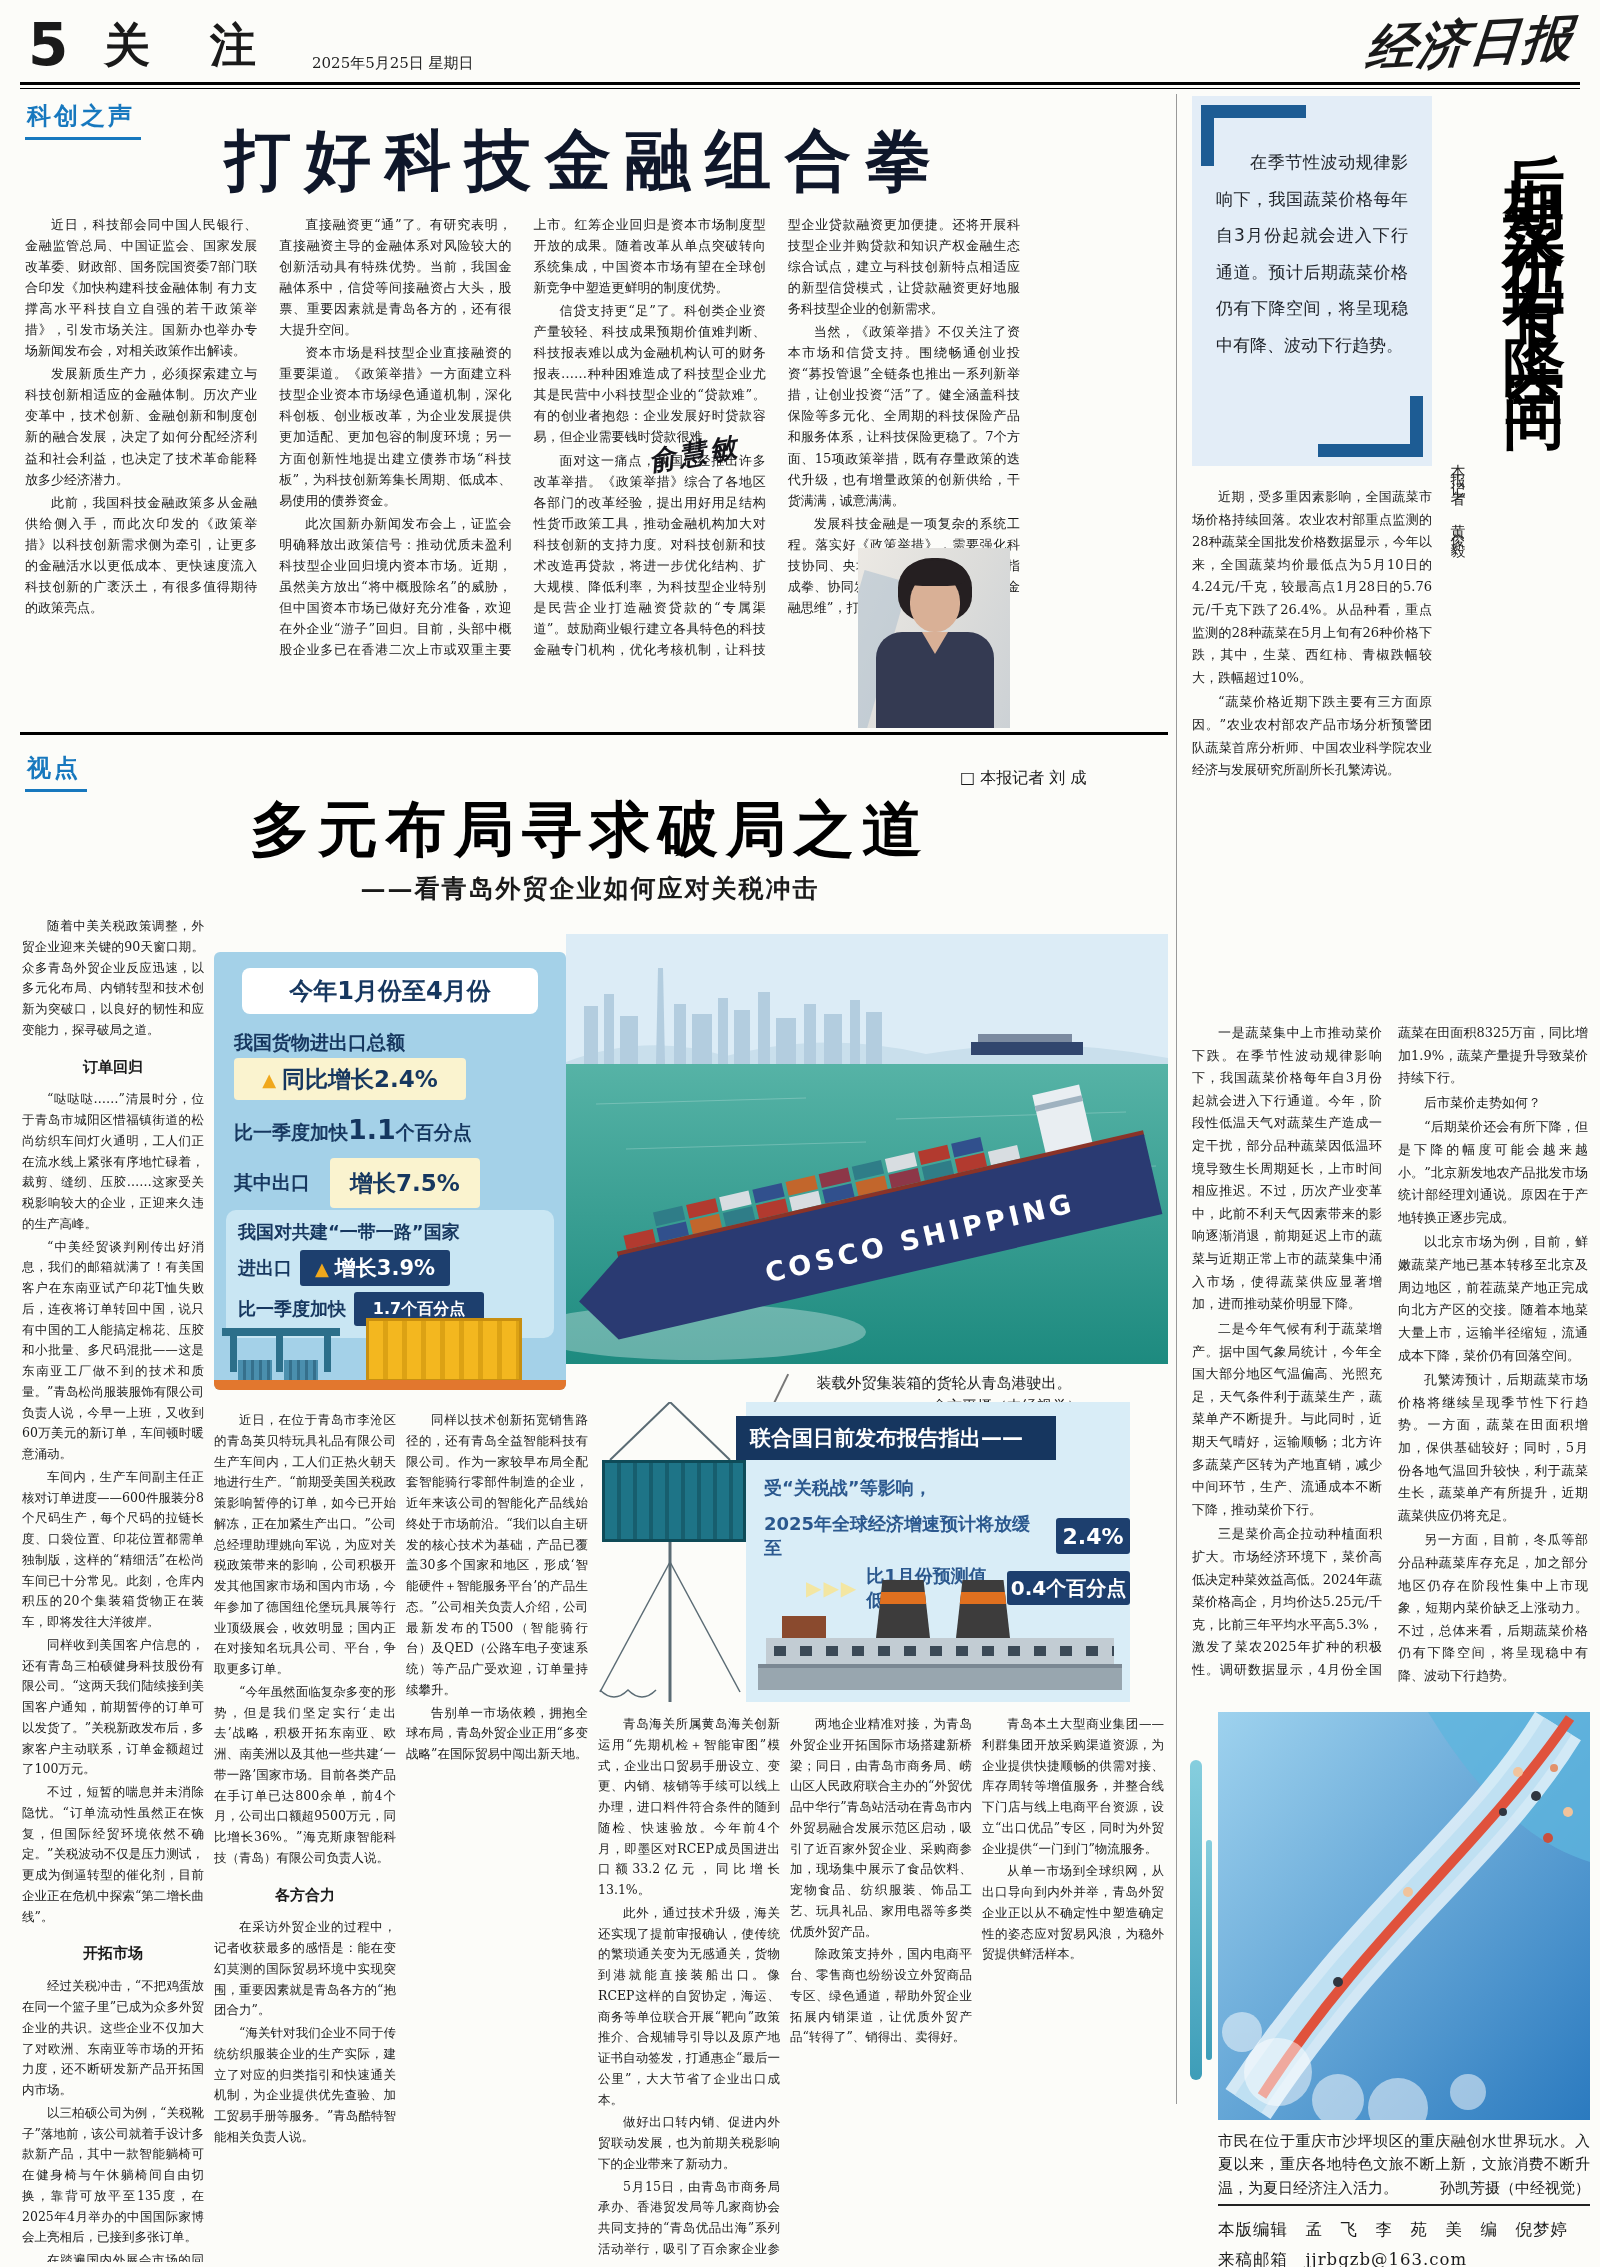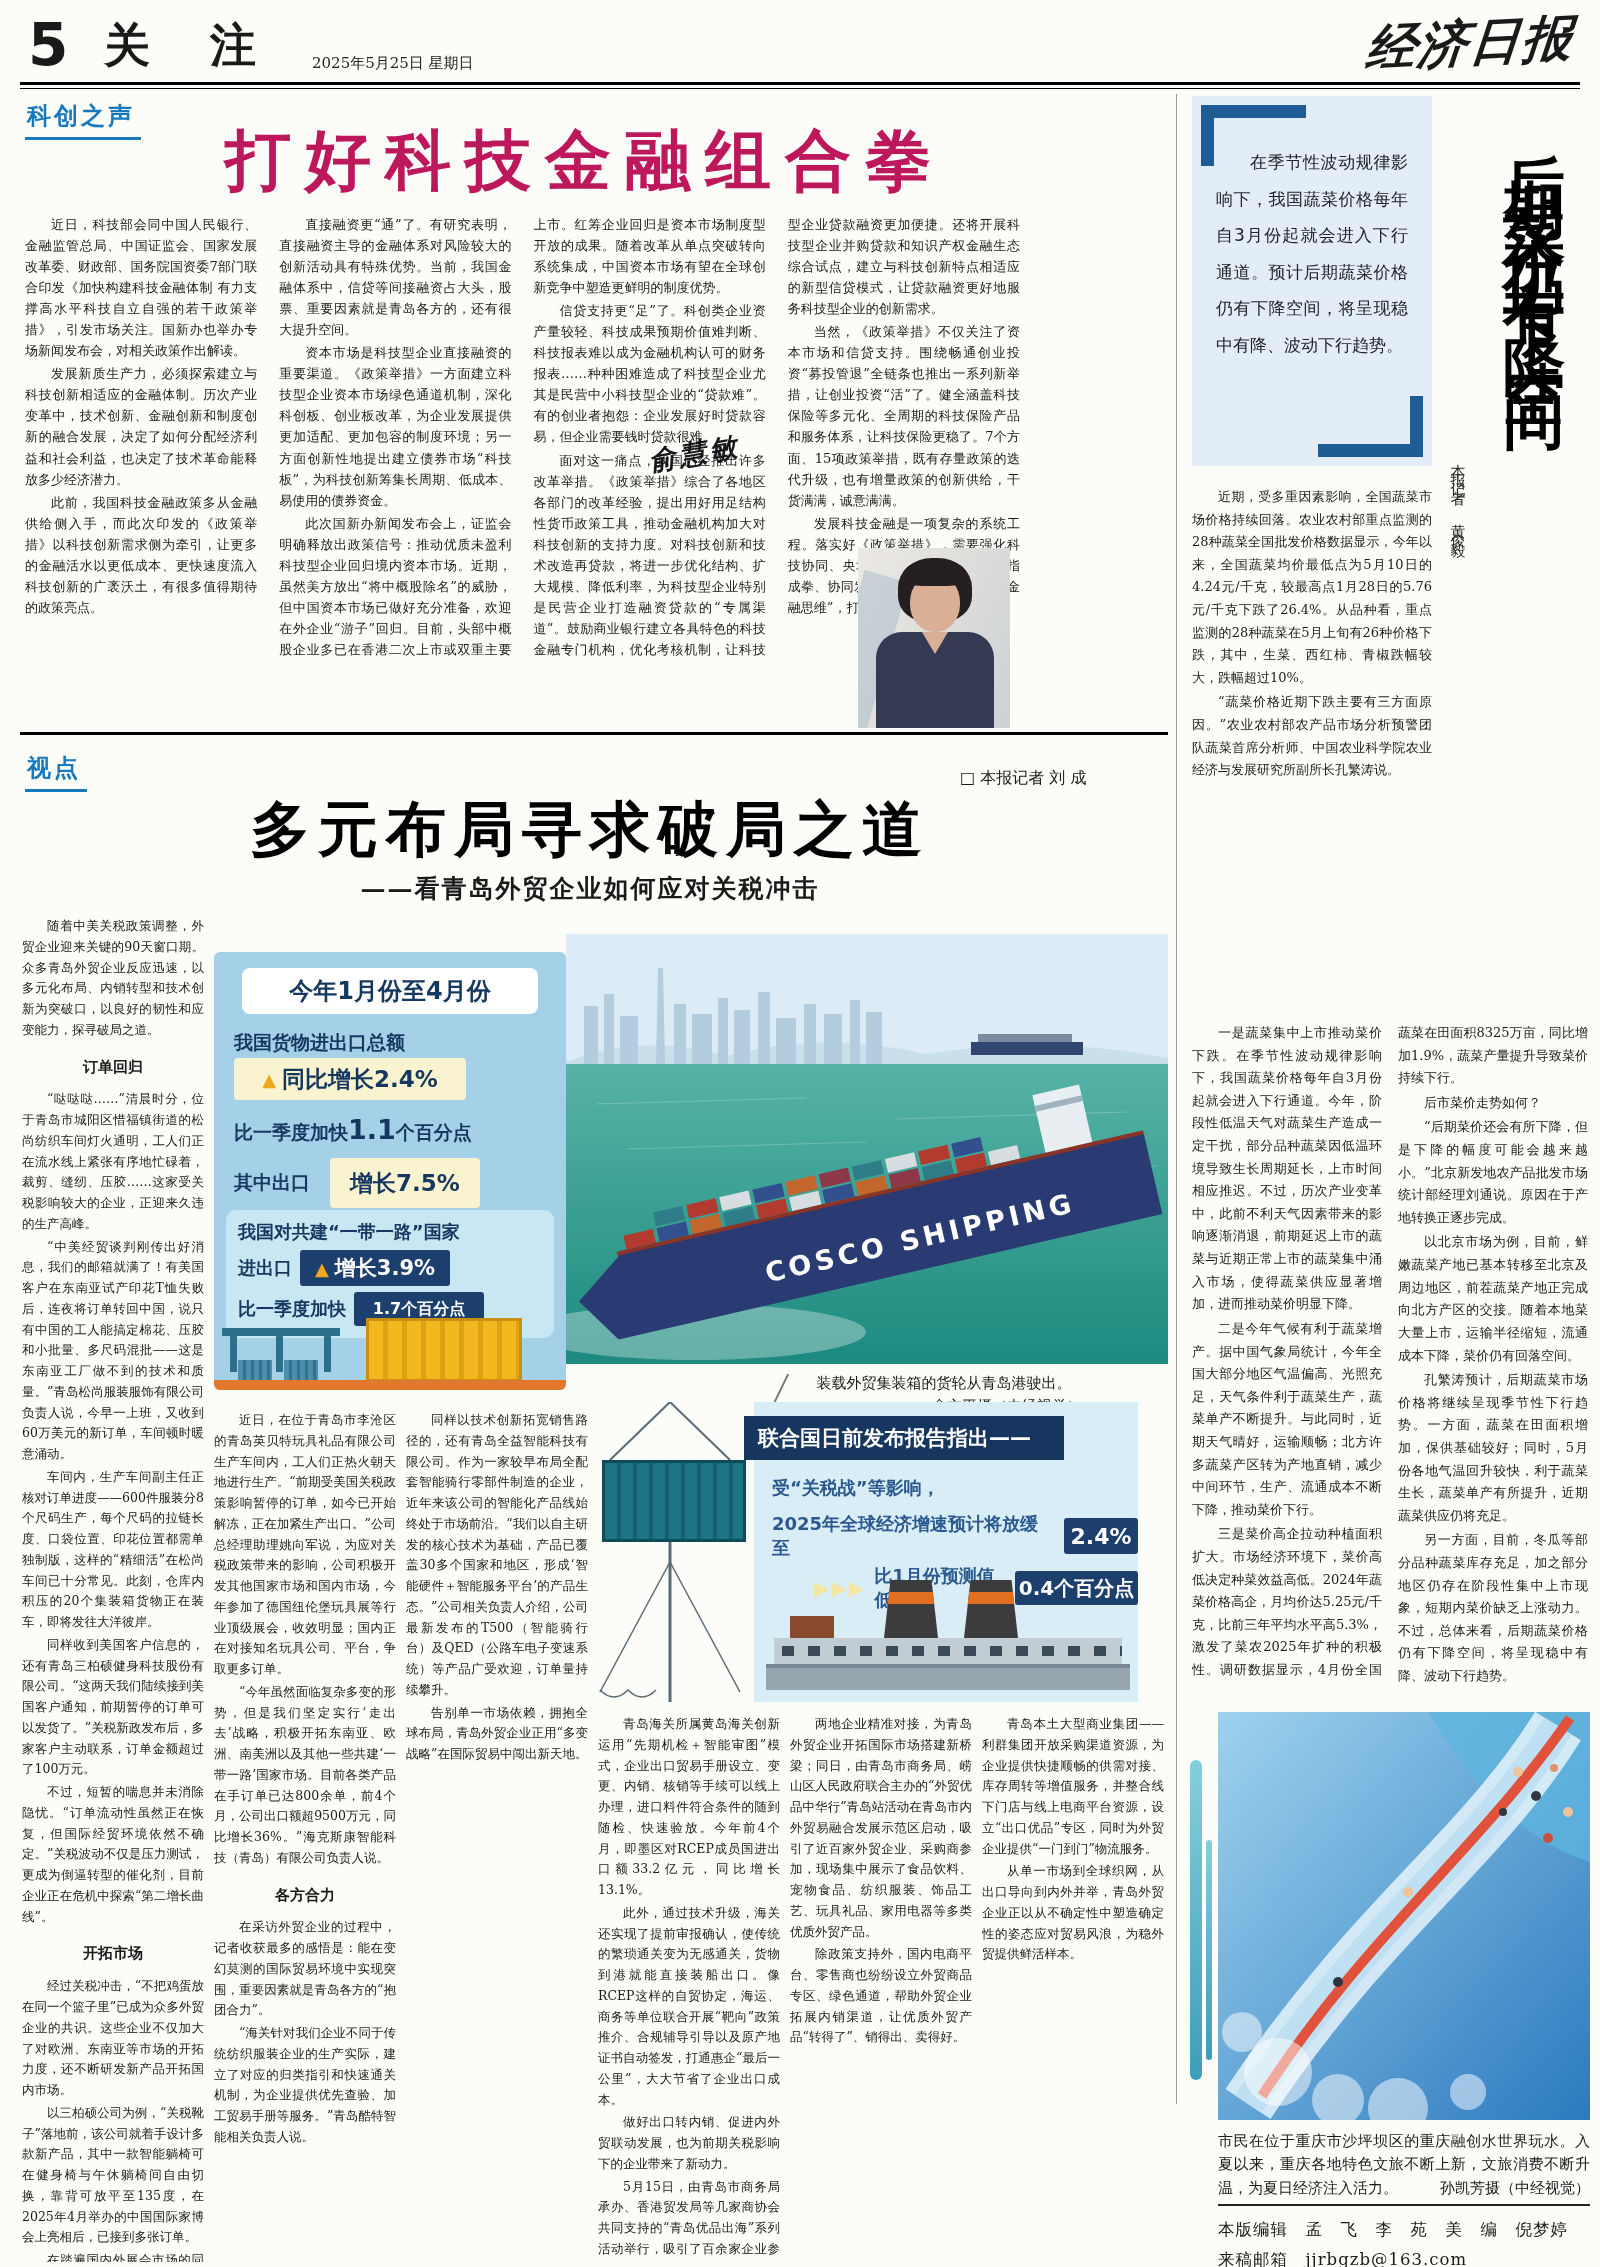--- a/index.html
+++ b/index.html
@@ -13,21 +13,21 @@
   
   .pagenum{font-family:"DejaVu Sans",sans-serif;font-weight:900;font-size:58px;line-height:1;}
   .secttl{font-weight:900;font-size:46px;letter-spacing:22px;line-height:1;}
   .date{font-size:15px;color:#222;}
   .masthead{font-size:50px;font-weight:900;font-style:italic;transform:rotate(-3deg) skewX(-8deg);letter-spacing:2px;}
   .hrule{background:#000;}
   
   .tag{font-family:"DejaVu Sans",sans-serif;font-weight:bold;font-size:24px;color:#1778be;
        border-bottom:3px solid #1778be;padding:0 6px 5px 2px;letter-spacing:3px;}
   .h1big{font-family:"DejaVu Sans",sans-serif;font-weight:900;font-size:66px;letter-spacing:14px;
-         text-align:center;color:#be185d;}
+         text-align:center;color:#0f172a;}
   .body1{column-count:4;column-gap:22px;font-size:13px;line-height:1.62;}
   
   .portrait{background:linear-gradient(115deg,#ece9e4 0%,#dcdcda 55%,#ccd1d5 100%);overflow:hidden;}
   .p-streak{position:absolute;left:-26px;top:24px;width:46px;height:230px;background:#9fb6c9;opacity:.45;transform:rotate(16deg);}
   .p-hair{position:absolute;left:40px;top:10px;width:74px;height:64px;background:#251f21;border-radius:46% 46% 40% 40%;}
   .p-face{position:absolute;left:52px;top:26px;width:50px;height:58px;background:#d9b096;border-radius:48%;}
   .p-fringe{position:absolute;left:46px;top:12px;width:62px;height:26px;background:#251f21;border-radius:50% 50% 30% 30%;}
   .p-body{position:absolute;left:18px;top:84px;width:118px;height:96px;background:#343a52;border-radius:26px 26px 0 0;}
   .p-collar{position:absolute;left:64px;top:84px;width:26px;height:22px;background:#d9b096;clip-path:polygon(0 0,100% 0,50% 100%);}
   .signature{font-style:italic;font-size:27px;font-weight:bold;transform:rotate(-10deg);letter-spacing:4px;color:#15151a;}
@@ -61,21 +61,21 @@
   .tri{color:#f0a81c;margin-right:6px;font-size:18px;}
   .panel2{position:absolute;left:12px;top:258px;width:328px;height:128px;background:#c9e6f3;border-radius:10px;padding:10px 10px 6px 12px;box-sizing:border-box;}
   .ig1art{position:absolute;left:0;right:0;bottom:0;height:52px;}
   .crane{position:absolute;left:8px;bottom:10px;width:118px;height:44px;border-top:8px solid #2c6f8a;}
   .crane i{position:absolute;top:0;width:7px;height:36px;background:#2c6f8a;}
   .cbox{position:absolute;bottom:0;width:34px;height:20px;background:repeating-linear-gradient(90deg,#4a8fae 0 5px,#35708c 5px 8px);}
   .ycontainer{position:absolute;left:152px;bottom:8px;width:150px;height:58px;border:3px solid #c88f10;
               background:repeating-linear-gradient(90deg,#f3b71f 0 14px,#dca214 14px 19px);}
   .basebar{position:absolute;left:0;right:0;bottom:0;height:10px;background:#e2772e;}
   
-  .ig2panel{background:#d9edf7;margin-left:8px;}
+  .ig2panel{background:#d9edf7;}
   .ig2hdr{position:absolute;top:14px;left:-10px;width:320px;height:44px;background:#16365f;color:#fff;
           font-family:"DejaVu Sans",sans-serif;font-weight:900;font-size:21px;line-height:44px;padding-left:14px;box-sizing:border-box;}
   .ig2line{font-family:"DejaVu Sans",sans-serif;font-weight:bold;font-size:18px;color:#2b588e;}
   .fwd{color:#f3e6a2;font-size:20px;letter-spacing:2px;}
   .hangbox{position:absolute;left:12px;top:58px;width:138px;height:76px;border:3px solid #0f4b58;
            background:repeating-linear-gradient(90deg,#1e7487 0 12px,#175e6e 12px 16px);}
   .shipdeck{position:absolute;left:20px;bottom:34px;right:16px;height:30px;background:#c2ccd3;
             background-image:repeating-linear-gradient(90deg,#3c4a57 0 12px,transparent 12px 26px);background-size:100% 10px;background-position:8px 8px;background-repeat:no-repeat;}
   .funnel{position:absolute;bottom:64px;width:54px;height:58px;background:#3d3c3c;clip-path:polygon(12% 0,88% 0,100% 100%,0 100%);}
   .funnel::after{content:"";position:absolute;top:12px;left:0;right:0;height:12px;background:#e0701f;}

